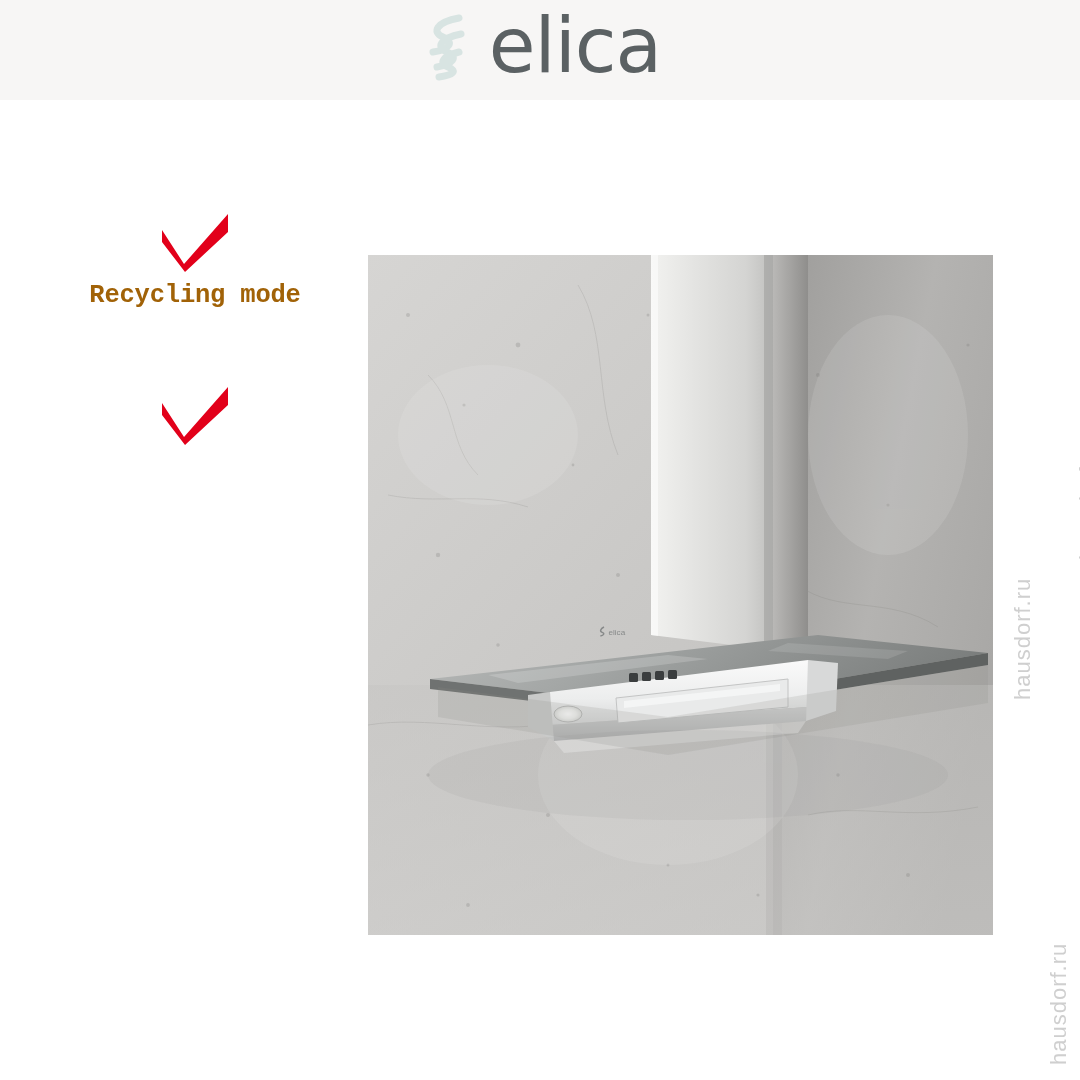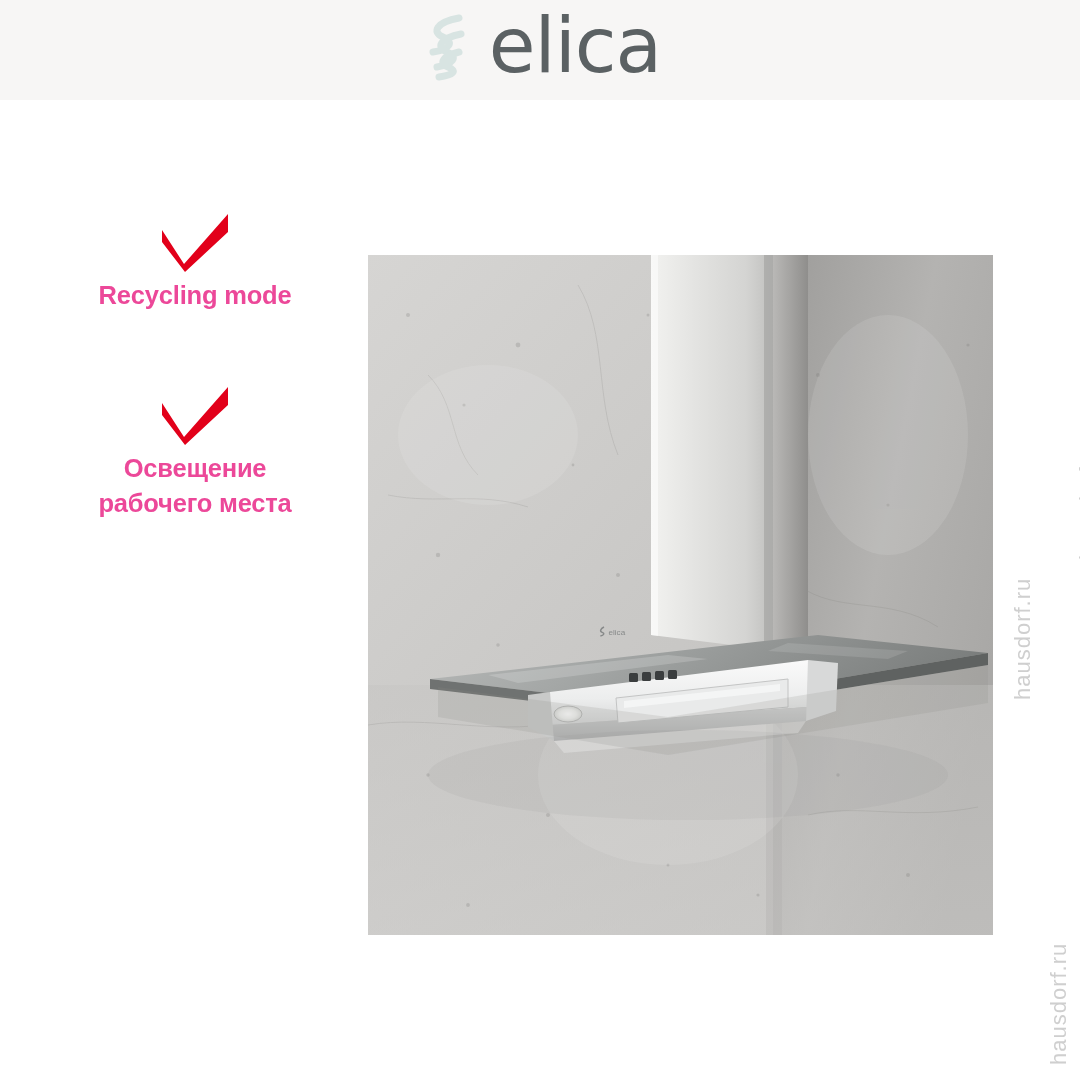--- a/index.html
+++ b/index.html
@@ -68,24 +68,24 @@
   }
   .check-icon {
     width: 74px;
     height: 60px;
     display: block;
   }
   .feature-label {
     margin-top: 4px;
     font-size: 25.5px;
     line-height: 1.38;
-    color: #ec4899;
+    color: #a16207;
     font-weight: 700;
     letter-spacing: -0.2px;
-    font-family: Liberation Sans, sans-serif;
+    font-family: Liberation Mono, monospace;
     white-space: pre-line;
   }
 
   .feature-1 { margin-bottom: 70px; }
   .feature-2 { margin-bottom: 62px; }
 
   
   .photo {
     position: absolute;
     left: 368px;
@@ -142,22 +142,20 @@
     <div class="feature-label">Recycling mode</div>
   </div>
 
 
   <div class="feature feature-3">
     <div class="check-wrap">
       <svg class="check-icon" viewBox="0 0 74 60" xmlns="http://www.w3.org/2000/svg" aria-hidden="true">
         <path d="M4 18 L26 52 L70 2 L70 20 L27 60 L4 30 Z" fill="#e2001a"></path>
       </svg>
     </div>
-    <div class="feature-label">Освещение
-рабочего места</div>
   </div>
 
 </div>
 
 <div class="photo">
   <svg width="625" height="680" viewBox="0 0 625 680" xmlns="http://www.w3.org/2000/svg" aria-hidden="true">
     <defs>
       <linearGradient id="wallLeft" x1="0" y1="0" x2="1" y2="1">
         <stop offset="0%" stop-color="#d6d5d3"></stop>
         <stop offset="45%" stop-color="#cac9c7"></stop>

